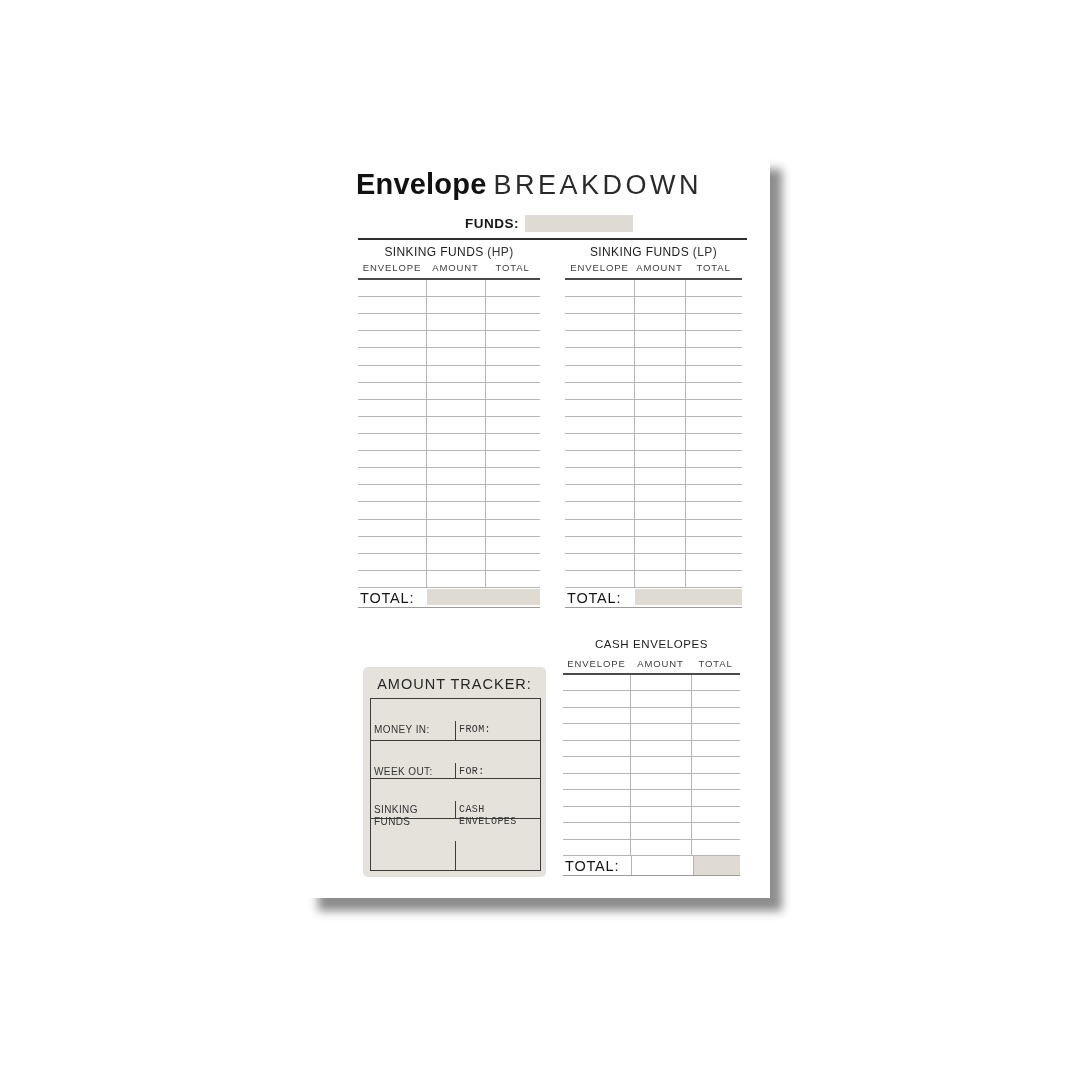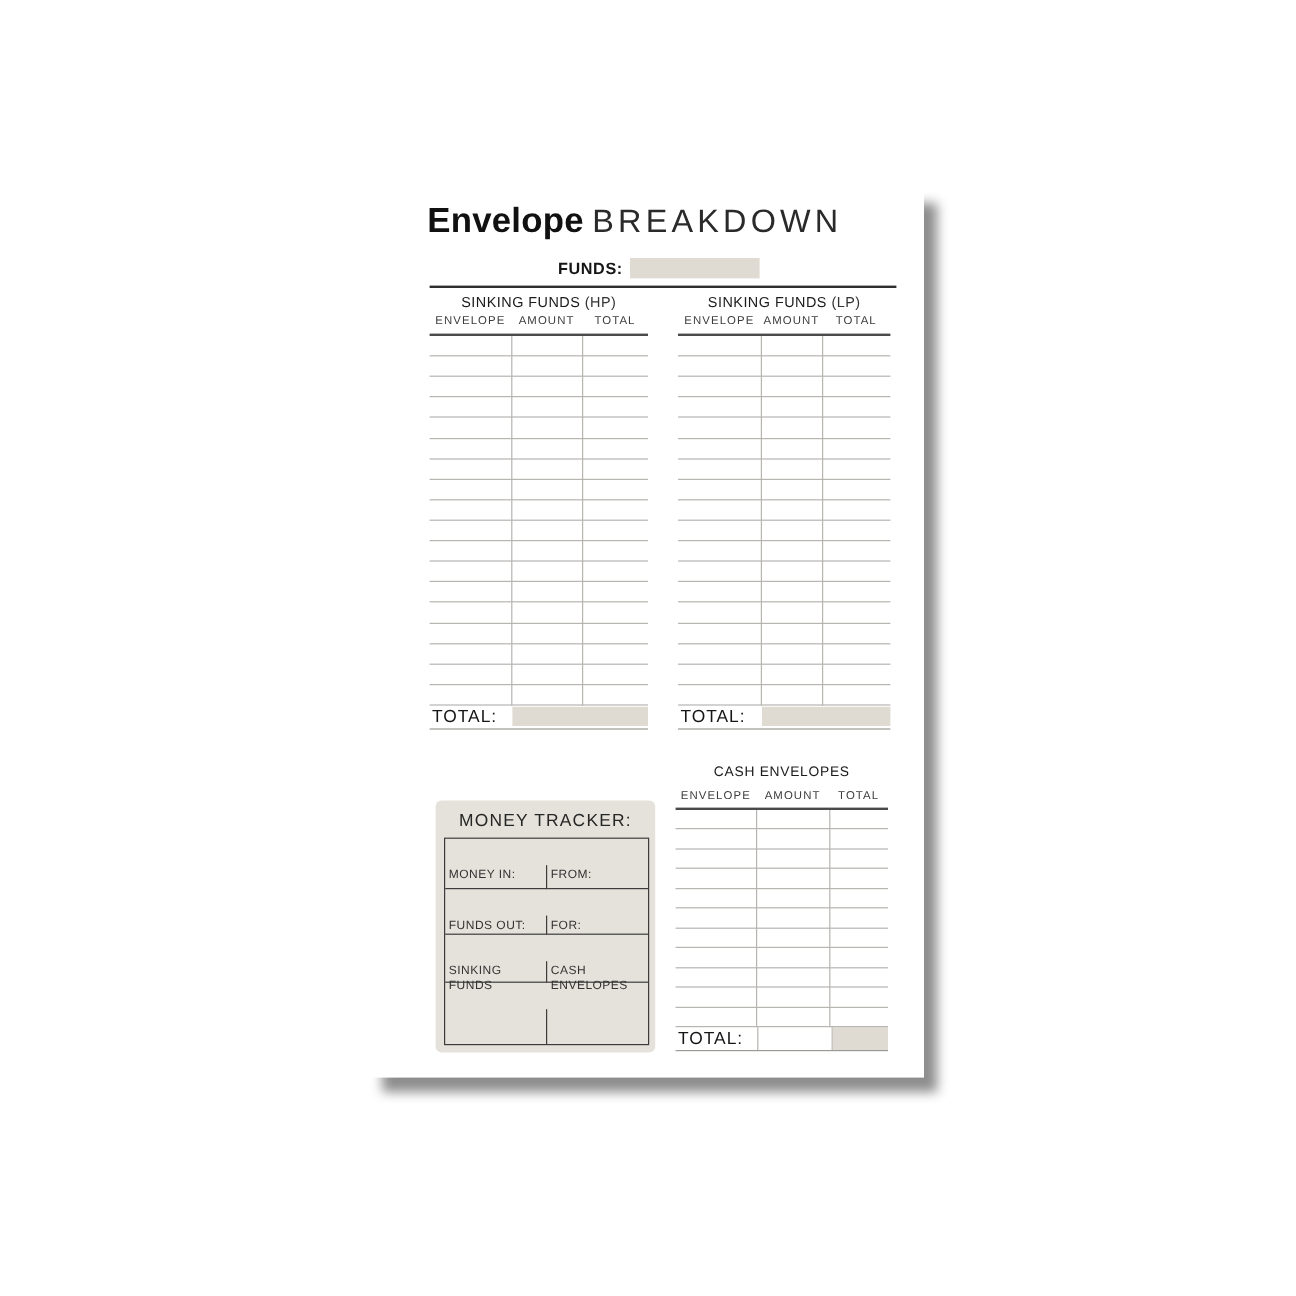--- a/index.html
+++ b/index.html
@@ -52,21 +52,21 @@
   .t-cash .total-field{margin:0;}
   
   .tracker{position:absolute;left:63px;top:517px;width:183px;height:210px;background:var(--tracker-panel);
            border-radius:5px;}
   .tracker-title{margin-top:9px;text-align:center;font-size:14.5px;color:#262626;letter-spacing:1px;}
   .tracker-grid{position:absolute;left:7px;top:31px;width:169px;height:171px;
                 display:grid;grid-template-columns:85px 1fr;grid-template-rows:42px 38px 40px 1fr;
                 border:1.5px solid var(--tracker-border);}
   .tracker-grid .cell{border-right:1.5px solid var(--tracker-border);border-bottom:1.5px solid var(--tracker-border);
                       font-size:10px;color:#333;letter-spacing:0.4px;padding:3px 3px;line-height:1.2;margin-top:22px;}
-  .tracker-grid .cell:nth-child(2n){border-right:none;}
+  .tracker-grid .cell:nth-child(2n){border-right:none;font-family:Liberation Mono, monospace;}
   .tracker-grid .cell:nth-child(7),.tracker-grid .cell:nth-child(8){border-bottom:none;}
 </style>
 </head>
 <body>
 
 <div class="stage">
   <div class="page">
 
     <div class="title-row">
       <span class="title-primary">Envelope</span><span class="title-secondary">BREAKDOWN</span>
@@ -180,25 +180,25 @@
           <div class="row"></div>
         </div>
       <div class="total-row">
         <span class="total-label">TOTAL:</span>
         <div class="cell-amt"></div>
         <div class="total-field"></div>
       </div>
     </div>
 
     <div class="tracker">
-      <div class="tracker-title">MONEY TRACKER:</div>
+      <div class="tracker-title">AMOUNT TRACKER:</div>
       <div class="tracker-grid">
         <div class="cell">MONEY IN:</div>
         <div class="cell">FROM:</div>
-        <div class="cell">FUNDS OUT:</div>
+        <div class="cell">WEEK OUT:</div>
         <div class="cell">FOR:</div>
         <div class="cell">SINKING FUNDS</div>
         <div class="cell">CASH ENVELOPES</div>
         <div class="cell"></div>
         <div class="cell"></div>
       </div>
     </div>
 
   </div>
 </div>

